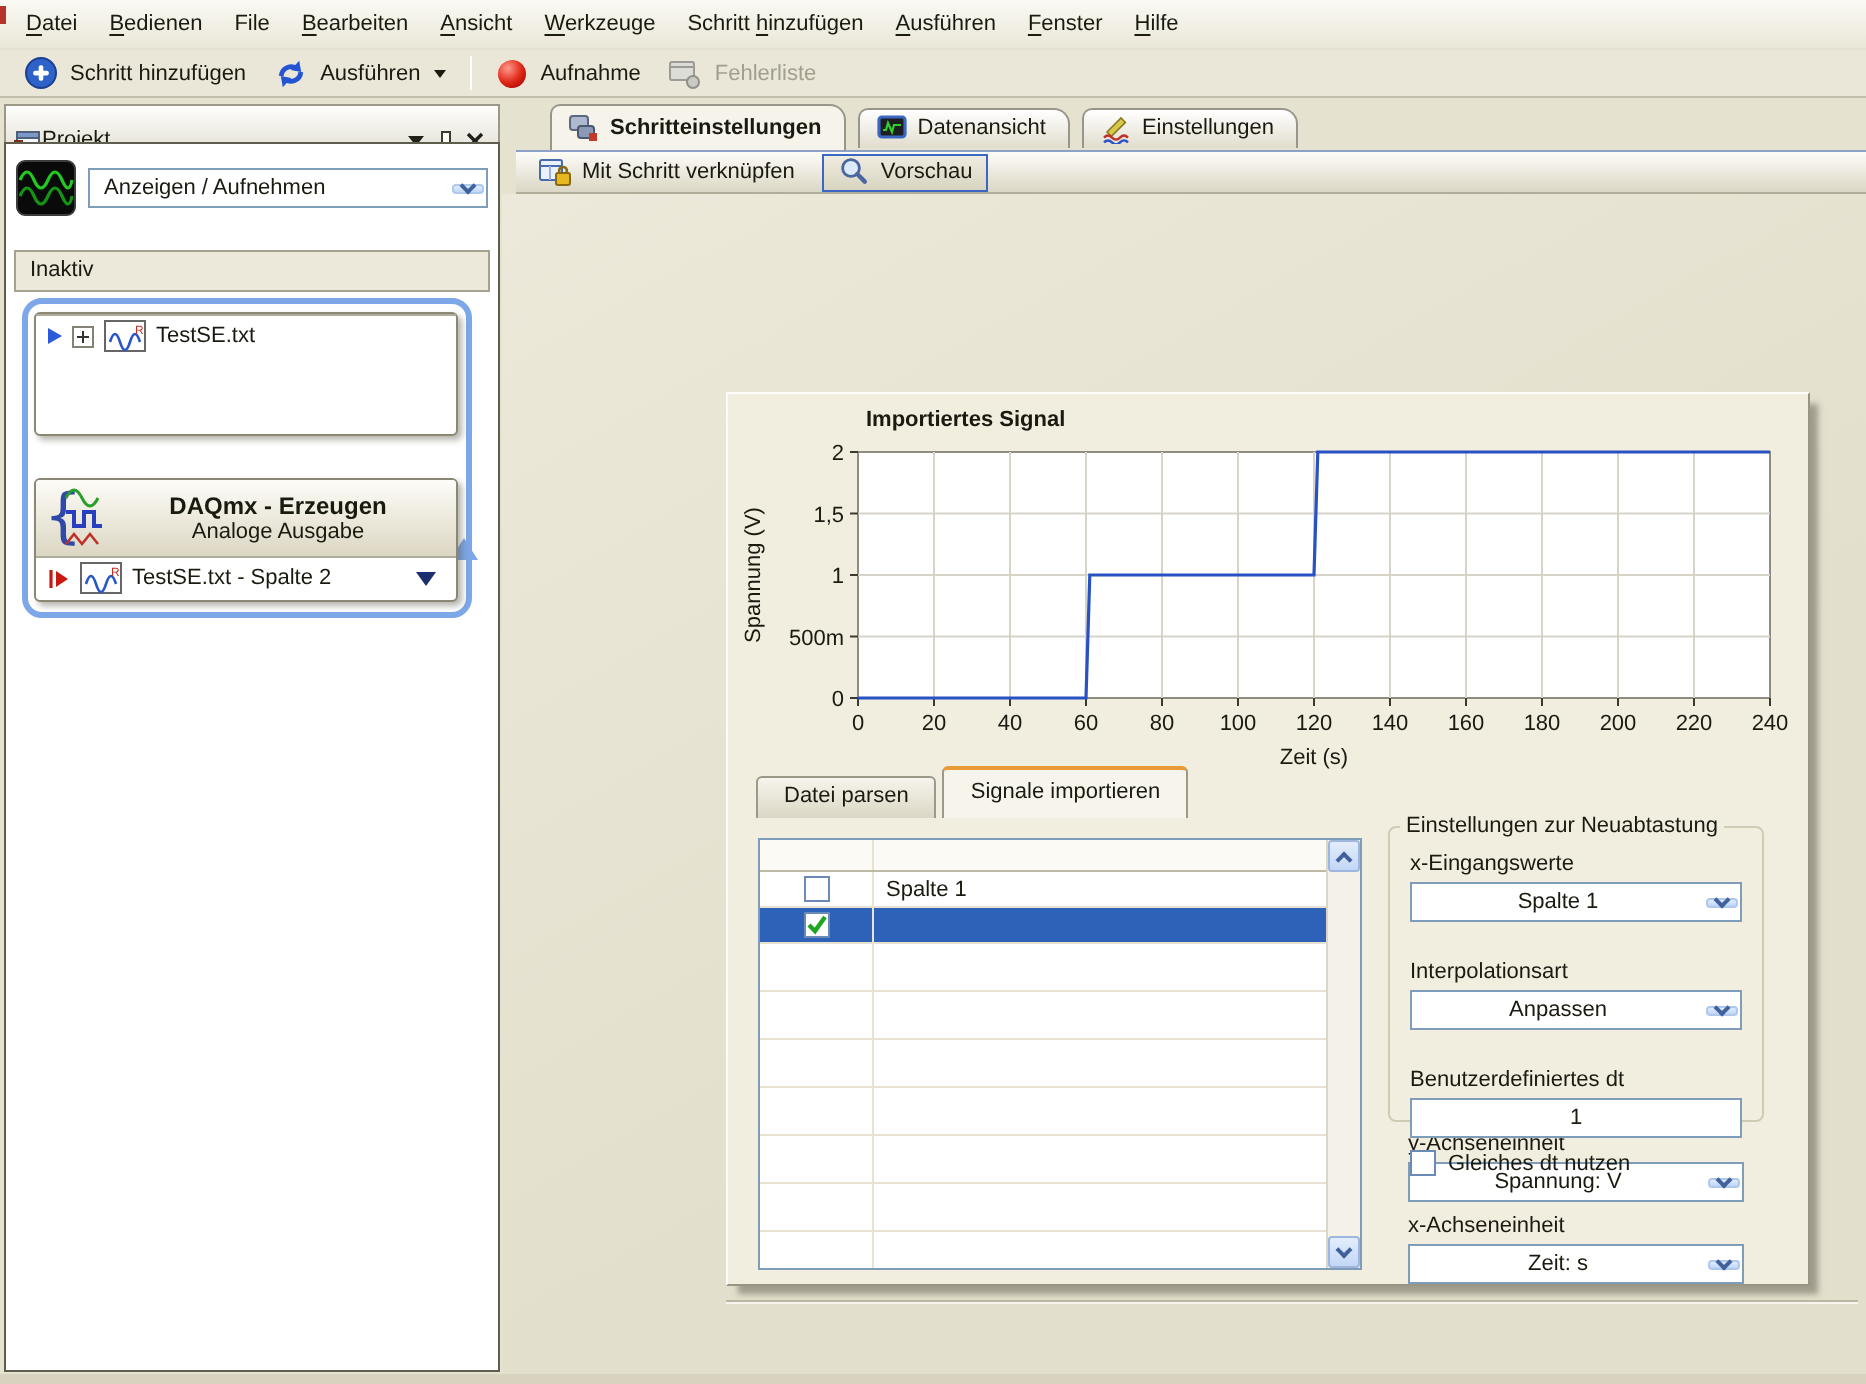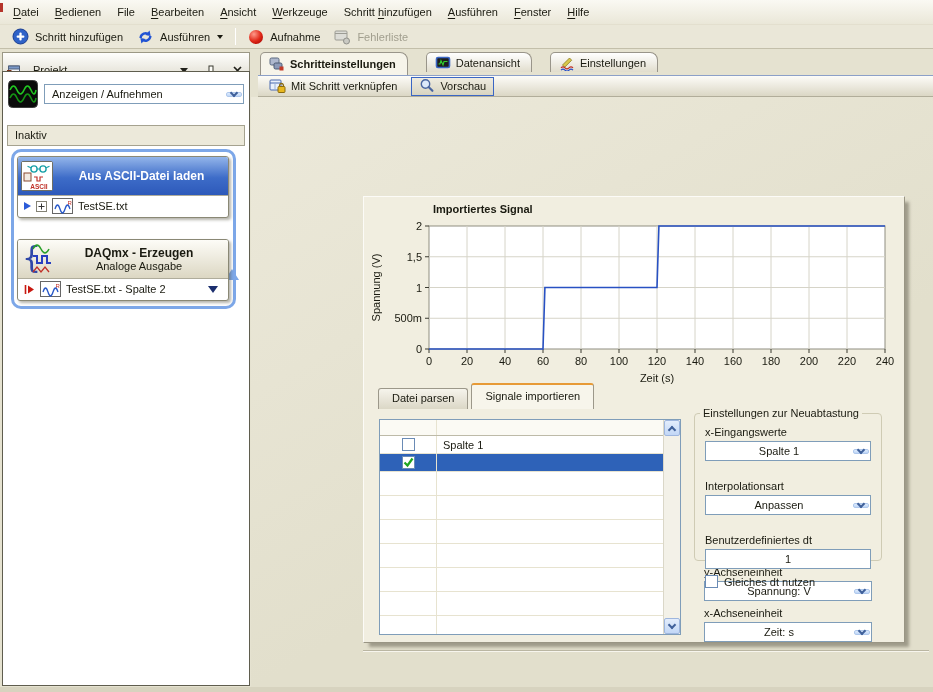--- a/index.html
+++ b/index.html
@@ -14,21 +14,21 @@
 .glitch{position:absolute;left:0;top:3px;width:3px;height:9px;background:#B5342A}
 
 .toolbar{position:absolute;left:0;top:25px;right:0;height:24px;display:flex;align-items:center;
  background:#EAE7D8;border-bottom:1px solid #C3BFAA;padding-left:5px}
 .tbtn{display:flex;align-items:center;gap:6px;padding:2px 7px;border-radius:3px;height:22px}
 .tbtn.disabled{color:#A19E8E}
 .tcaret{width:0;height:0;border:3.5px solid transparent;border-top:4.5px solid #1a1a10;margin:4px 0 0 1px}
 .tsep{width:1px;height:17px;background:#B6B2A0;border-right:1px solid #fff;margin:0 5px}
 
 .left-panel{position:absolute;left:2px;top:52px;width:248px;height:634px}
-.panel-title{height:35px;display:flex;align-items:center;gap:12px;padding:0 4px;
+.panel-title{height:35px;display:flex;align-items:center;gap:0;padding:0 4px;
  background:linear-gradient(#FEFEFC,#D6D2C2);border:1px solid #9B9885;border-bottom:none}
 .pt-label{flex:1}
 .pt-btn{width:15px;height:14px;display:flex;align-items:center;justify-content:center}
 .pt-caret{width:0;height:0;border:4px solid transparent;border-top:5px solid #20201a;margin-top:4px}
 .panel-body{position:absolute;top:19px;left:0;right:0;bottom:0;background:#fff;border:1px solid #5F5D4E}
 .mode-row{display:flex;gap:6px;margin:8px 5px 0 5px;align-items:center}
 .status-box{margin:17px 4px 0 4px;height:21px;background:#ECE9DA;border:1px solid #A5A28F;
  line-height:19px;padding-left:7px}
 .canvas{position:absolute;left:0;right:0;top:67px;bottom:0}
 .loop{position:absolute;left:8px;top:10px;width:225px;height:160px;border:3px solid #7DA7E8;border-radius:10px}
@@ -44,21 +44,21 @@
 .s1-title{flex:1;text-align:center;color:#fff;font-weight:bold;font-size:12px}
 .s-body{height:21px;border-top:1px solid #AFAC9B;display:flex;align-items:center;gap:5px;padding:0 6px}
 .play{width:0;height:0;border-left:7px solid #2B5BD8;border-top:4.5px solid transparent;border-bottom:4.5px solid transparent}
 .s2-head{height:38px;display:flex;align-items:center;padding:1px 4px;border-radius:2px 2px 0 0;
  background:linear-gradient(#FDFCF7,#DCD7C3)}
 .s2-titles{flex:1;text-align:center;line-height:13px;padding-top:2px}
 .s2-title{font-weight:bold;font-size:12px}
 .dd-caret{width:0;height:0;border:5.5px solid transparent;border-bottom:none;border-top:7px solid #1B2E6E;
  margin-left:auto;margin-right:4px}
 
-.main-tabs{position:absolute;left:260px;top:52px;height:23px;display:flex;align-items:flex-start;gap:18px}
+.main-tabs{position:absolute;left:275px;top:52px;height:23px;display:flex;align-items:center;gap:6px}
 .tab{display:flex;align-items:center;gap:5px;height:20px;padding:0 11px 0 8px;
  background:linear-gradient(#FFFFFF,#E1DDCD);border:1px solid #99958A;border-bottom:none;border-radius:5px 8px 0 0}
 .tab.active{height:23px;background:#F6F4EA;font-weight:bold}
 .subtoolbar{position:absolute;left:258px;top:75px;right:0;height:22px;display:flex;align-items:center;gap:7px;
  padding-left:4px;background:linear-gradient(#FDFCF8,#DBD7C5);border-top:1px solid #8CA0C8;border-bottom:1px solid #B1AD9A}
 .stb-btn{display:flex;align-items:center;gap:5px;height:19px;padding:1px 7px}
 .stb-btn.pressed{border:1px solid #3A66C4;background:linear-gradient(#EFECE0,#D8D4C1)}
 
 .content{position:absolute;left:251px;top:97px;right:0;bottom:0;
  background:linear-gradient(150deg,#ECE9DA,#E2DFCC 60%)}
@@ -219,34 +219,20 @@
               <span class="chev down"></span>
             </span>
         </div>
       </div>
       <div class="status-box">Inaktiv</div>
       <div class="canvas">
         <div class="loop"></div>
         <div class="loop-arrow"></div>
 
         <div class="stepcard step1">
-          <div class="s1-head">
-            <span class="icon-box">
-                <svg width="30" height="28">
-                  <rect width="30" height="28" fill="#fff"></rect>
-                  <circle cx="12" cy="7" r="3.1" fill="none" stroke="#18A0A8" stroke-width="1.4"></circle>
-                  <circle cx="21" cy="7" r="3.1" fill="none" stroke="#18A0A8" stroke-width="1.4"></circle>
-                  <path d="M15.1,7 h2.8 M8.9,5.8 L5.5,4.2 M24.1,5.8 L27.5,4.2" stroke="#18A0A8" stroke-width="1.2" fill="none"></path>
-                  <rect x="2" y="11" width="7" height="8" fill="#F2EAE2" stroke="#8A4A30"></rect>
-                  <path d="M12,15 h3 v4 h3 v-4 h3" fill="none" stroke="#C03028" stroke-width="1.2"></path>
-                  <text x="17" y="26.5" font-size="6.5" font-weight="bold" fill="#C03028" text-anchor="middle" font-family="Liberation Sans,sans-serif">ASCII</text>
-                </svg>
-              </span>
-            <span class="s1-title">Aus ASCII-Datei laden</span>
-          </div>
           <div class="s-body">
             <span class="play"></span>
             <span>
                 <svg width="11" height="11">
                   <rect x="0.5" y="0.5" width="10" height="10" fill="#fff" stroke="#848275"></rect>
                   <line x1="2.5" y1="5.5" x2="8.5" y2="5.5" stroke="#333"></line>
                   <line x1="5.5" y1="2.5" x2="5.5" y2="8.5" stroke="#333"></line>
                 </svg>
               </span>
             <span>

